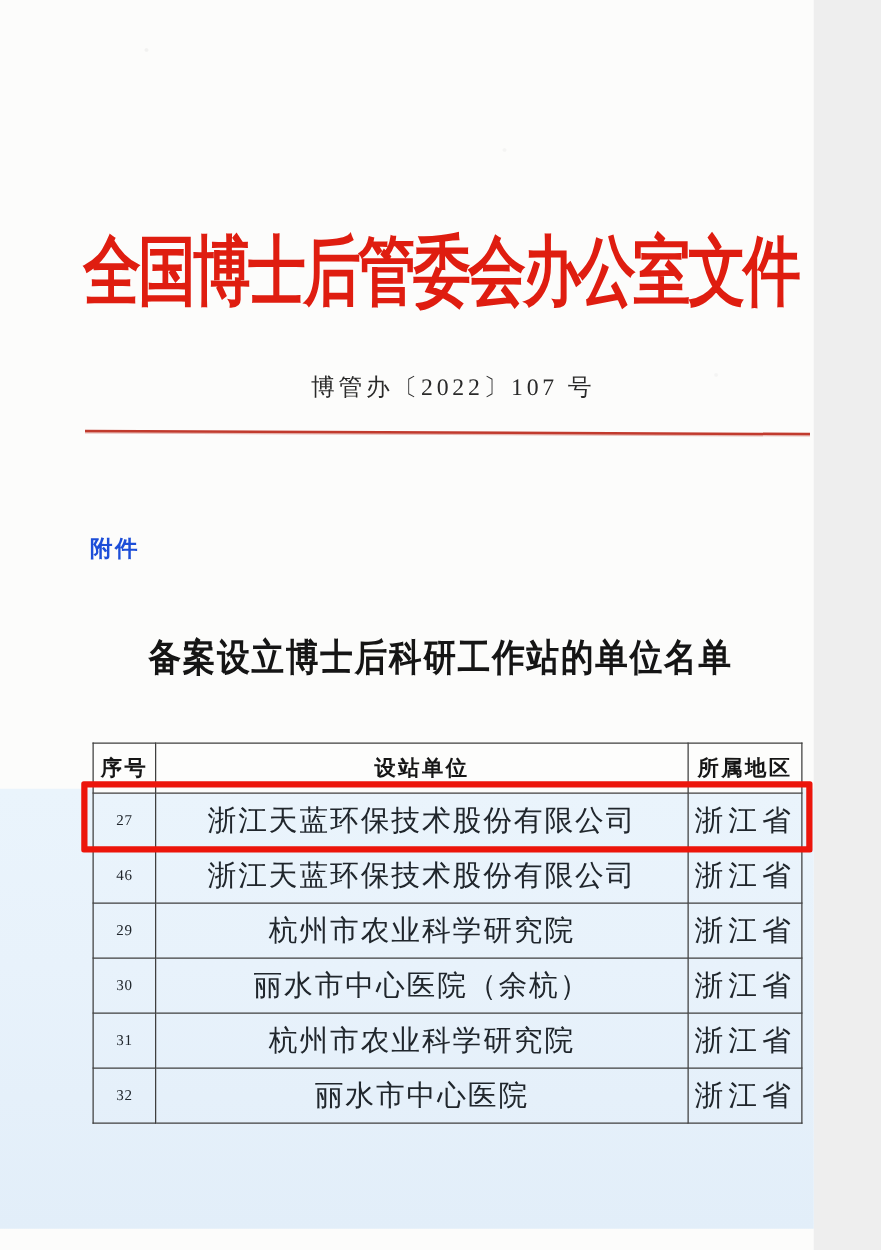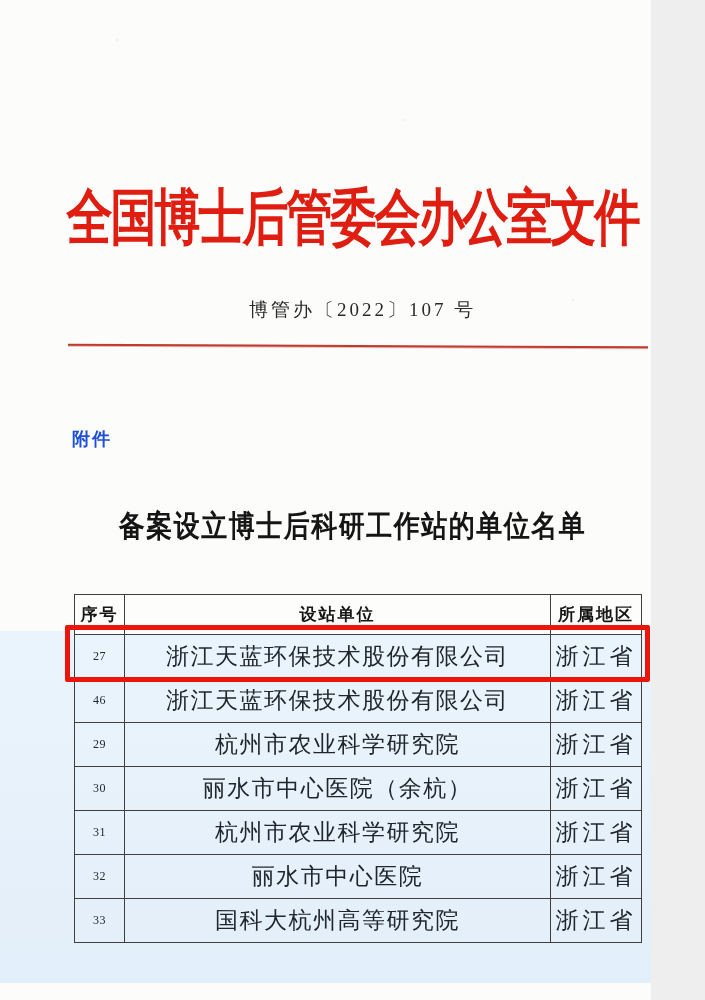--- a/index.html
+++ b/index.html
@@ -213,23 +213,18 @@
         <tr>
           <td class="col-no">31</td>
           <td class="col-unit">杭州市农业科学研究院</td>
           <td class="col-region">浙江省</td>
         </tr>
         <tr>
           <td class="col-no">32</td>
           <td class="col-unit">丽水市中心医院</td>
           <td class="col-region">浙江省</td>
         </tr>
-        <tr>
-          <td class="col-no">33</td>
-          <td class="col-unit">国科大杭州高等研究院</td>
-          <td class="col-region">浙江省</td>
-        </tr>
       </tbody>
   </table>
 
   <div class="highlight-box"></div>
 
 </div>
 
 </body></html>

